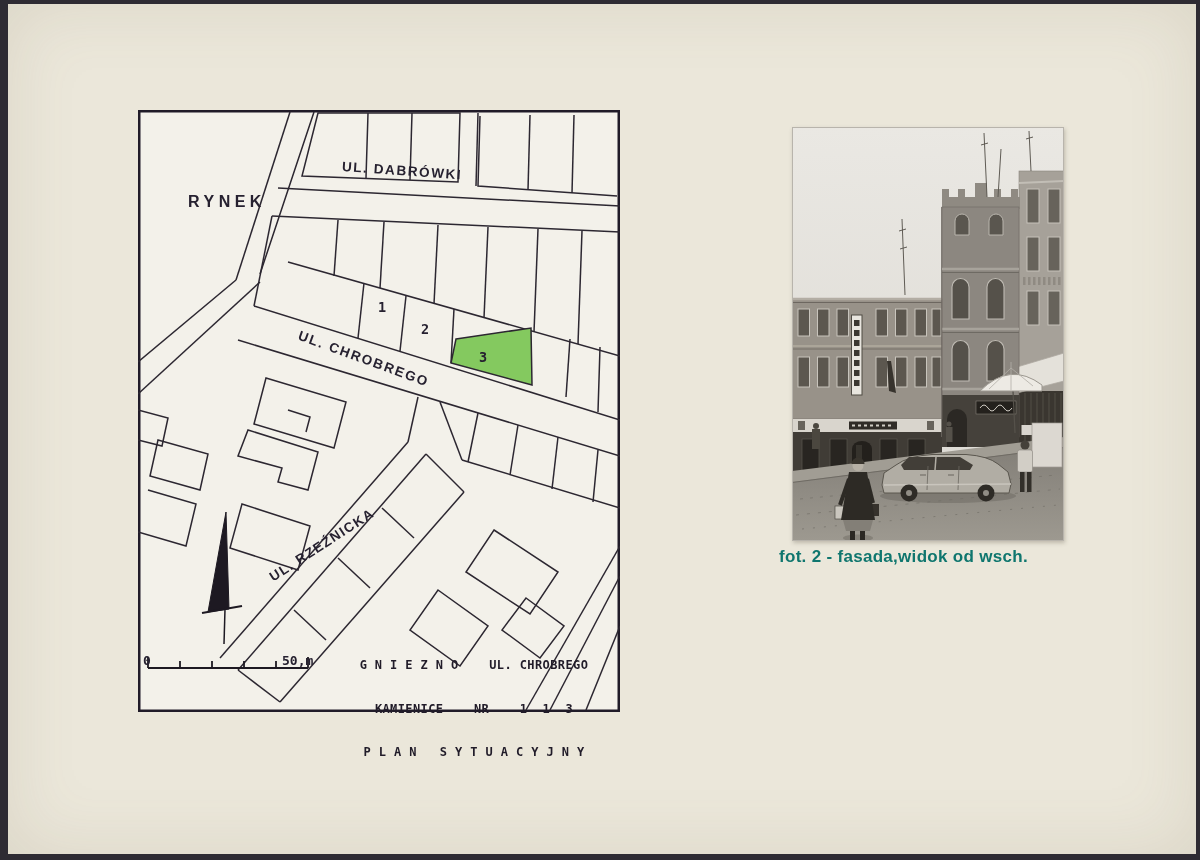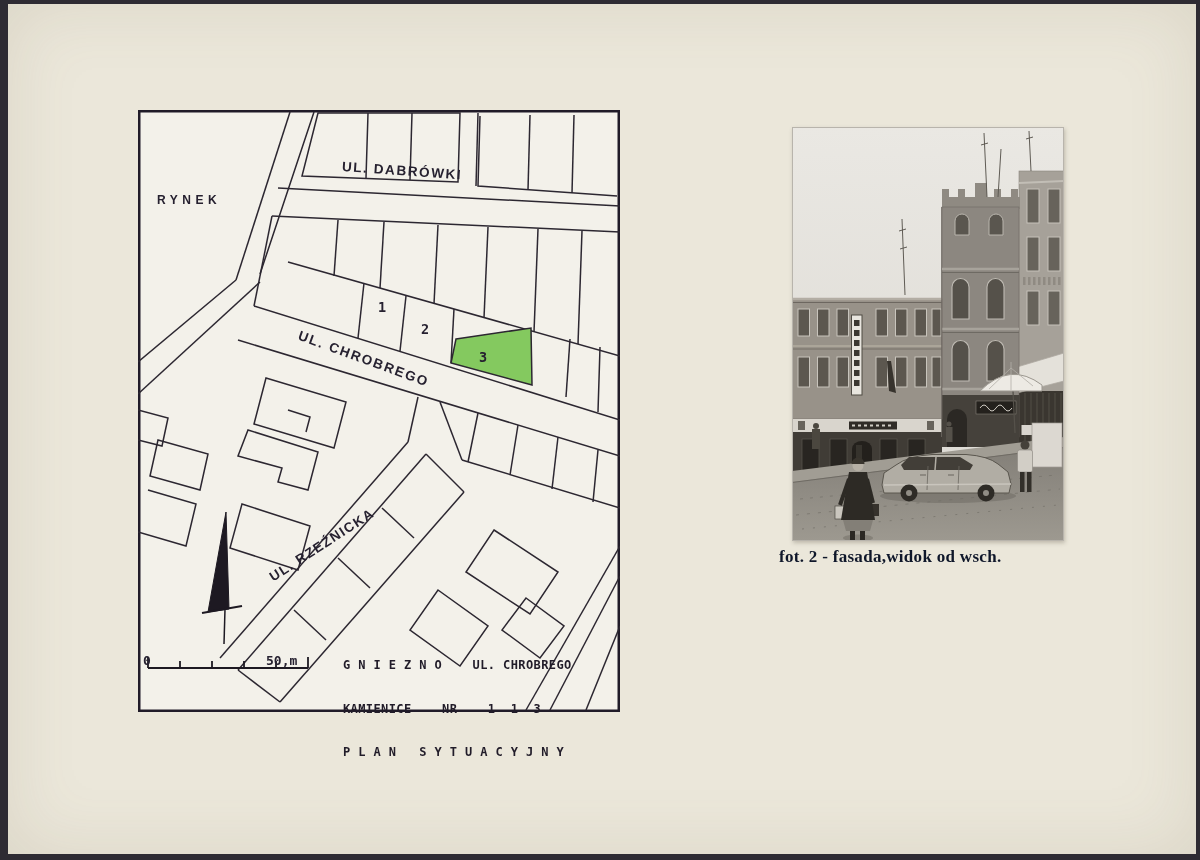--- a/index.html
+++ b/index.html
@@ -4,41 +4,41 @@
 <style>
   html,body{margin:0;padding:0;background:#312e37;width:1200px;height:860px;overflow:hidden;}
   .scan{position:relative;width:1200px;height:860px;background:#2e2b33;}
   .paper{position:absolute;left:8px;top:4px;right:4px;bottom:6px;background:#ebe7da;
          box-shadow:inset 0 0 70px rgba(120,105,80,.14);}
   
   .map{position:absolute;left:130px;top:106px;width:482px;height:602px;}
   .map svg{position:absolute;left:0;top:0;}
   .lbl{position:absolute;font-family:"Liberation Sans",sans-serif;font-weight:bold;
        color:#262130;white-space:pre;line-height:1;}
-  .lbl-rynek{left:19px;top:84px;font-size:12px;letter-spacing:4.5px;}
+  .lbl-rynek{left:50px;top:84px;font-size:16px;letter-spacing:4.5px;}
   .lbl-dabrowki{left:204px;top:50px;font-size:13.5px;letter-spacing:1.6px;
        transform:rotate(4deg);transform-origin:left center;}
   .lbl-chrobrego{left:163px;top:219px;font-size:13.5px;letter-spacing:1.8px;
        transform:rotate(20deg);transform-origin:left top;}
   .lbl-rzeznicka{left:138px;top:460px;height:16px;font-size:13.5px;letter-spacing:1.4px;
        transform:rotate(-33deg);transform-origin:left bottom;}
   .parcel-num{position:absolute;font-family:"DejaVu Sans Mono",monospace;font-weight:bold;
        font-size:13.5px;color:#262130;}
   .pn1{left:240px;top:189px;} .pn2{left:283px;top:211px;} .pn3{left:341px;top:239px;}
   .scale-num{position:absolute;font-family:"DejaVu Sans Mono",monospace;font-weight:bold;
        font-size:13px;color:#262130;white-space:pre;}
-  .sn0{left:5px;top:543px;} .sn50{left:128px;top:543px;}
-  .title-block{position:absolute;left:205px;top:519px;width:262px;
+  .sn0{left:5px;top:543px;} .sn50{left:144px;top:543px;}
+  .title-block{position:absolute;left:205px;top:519px;width:262px;text-align:center;
        font-family:"DejaVu Sans Mono",monospace;font-weight:bold;font-size:12px;
        line-height:14.5px;color:#211c29;white-space:pre;letter-spacing:.4px;}
   
   .photo{position:absolute;left:784px;top:123px;width:272px;height:414px;background:#dedbd5;
          box-shadow:1px 2px 4px rgba(60,50,35,.25);}
-  .caption{position:absolute;left:771px;top:543px;font-family:Liberation Serif, serif;
-       font-weight:bold;font-size:17px;letter-spacing:.3px;color:#0f172a;white-space:pre;}
+  .caption{position:absolute;left:771px;top:543px;font-family:Liberation Sans, sans-serif;
+       font-weight:bold;font-size:17px;letter-spacing:.3px;color:#0f766e;white-space:pre;}
 </style>
 </head>
 <body>
 
 <div class="scan">
   <div class="paper">
 
     <div class="map">
       <svg width="482" height="602" viewBox="0 0 482 602">
         <rect x="1.25" y="1.25" width="479.5" height="599.5" fill="#f3f1ea" stroke="#201b28" stroke-width="2.5"></rect>

